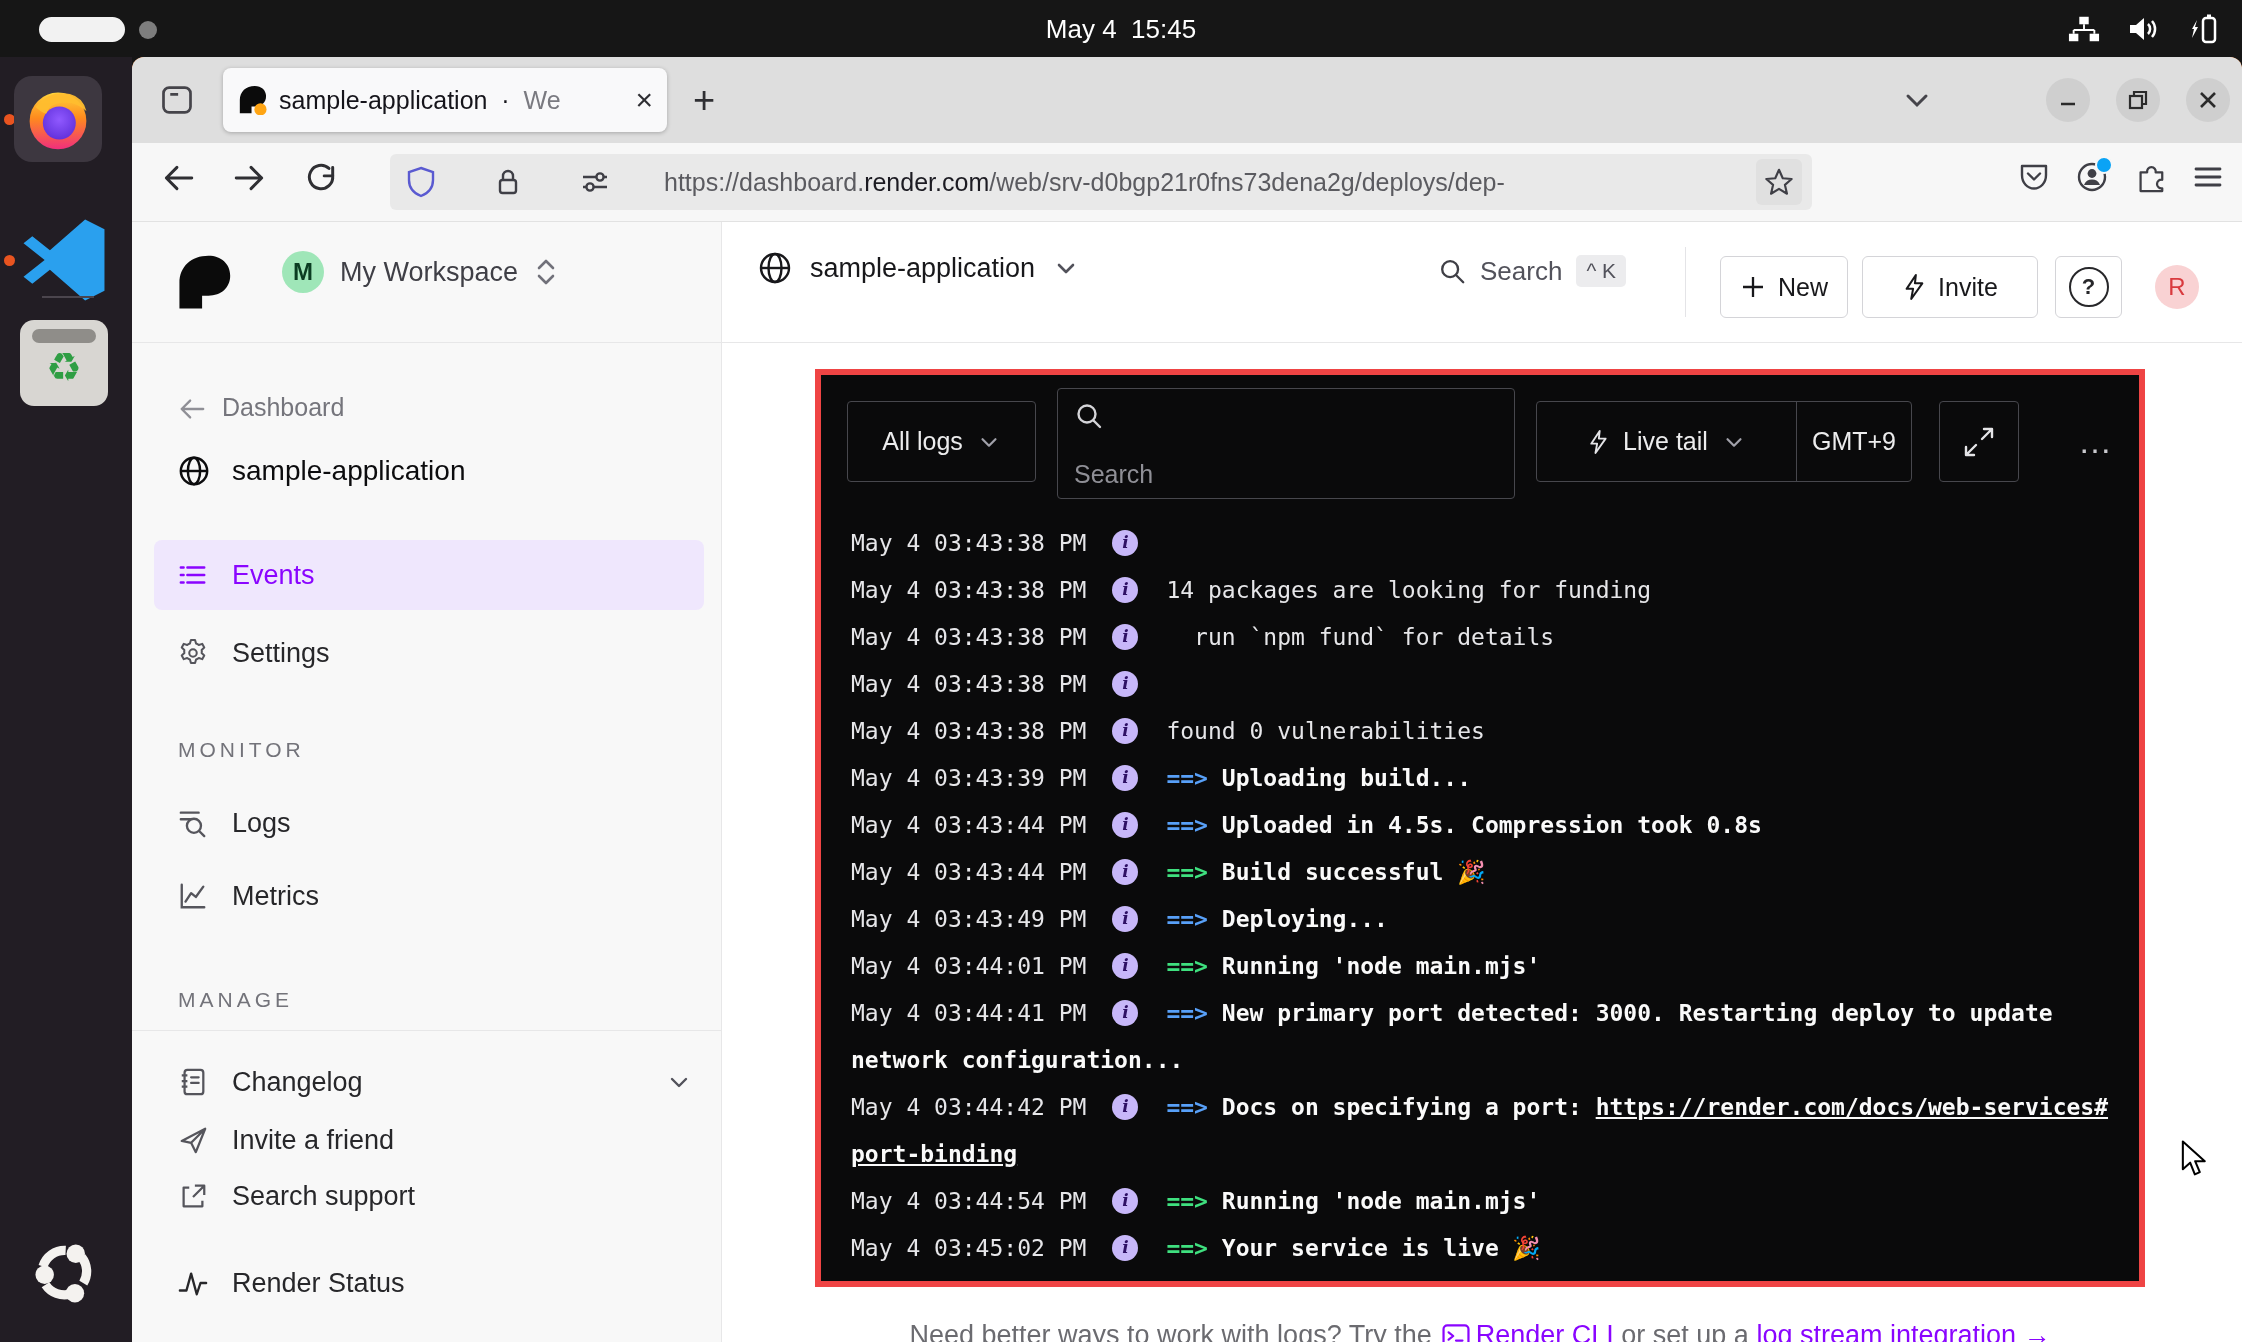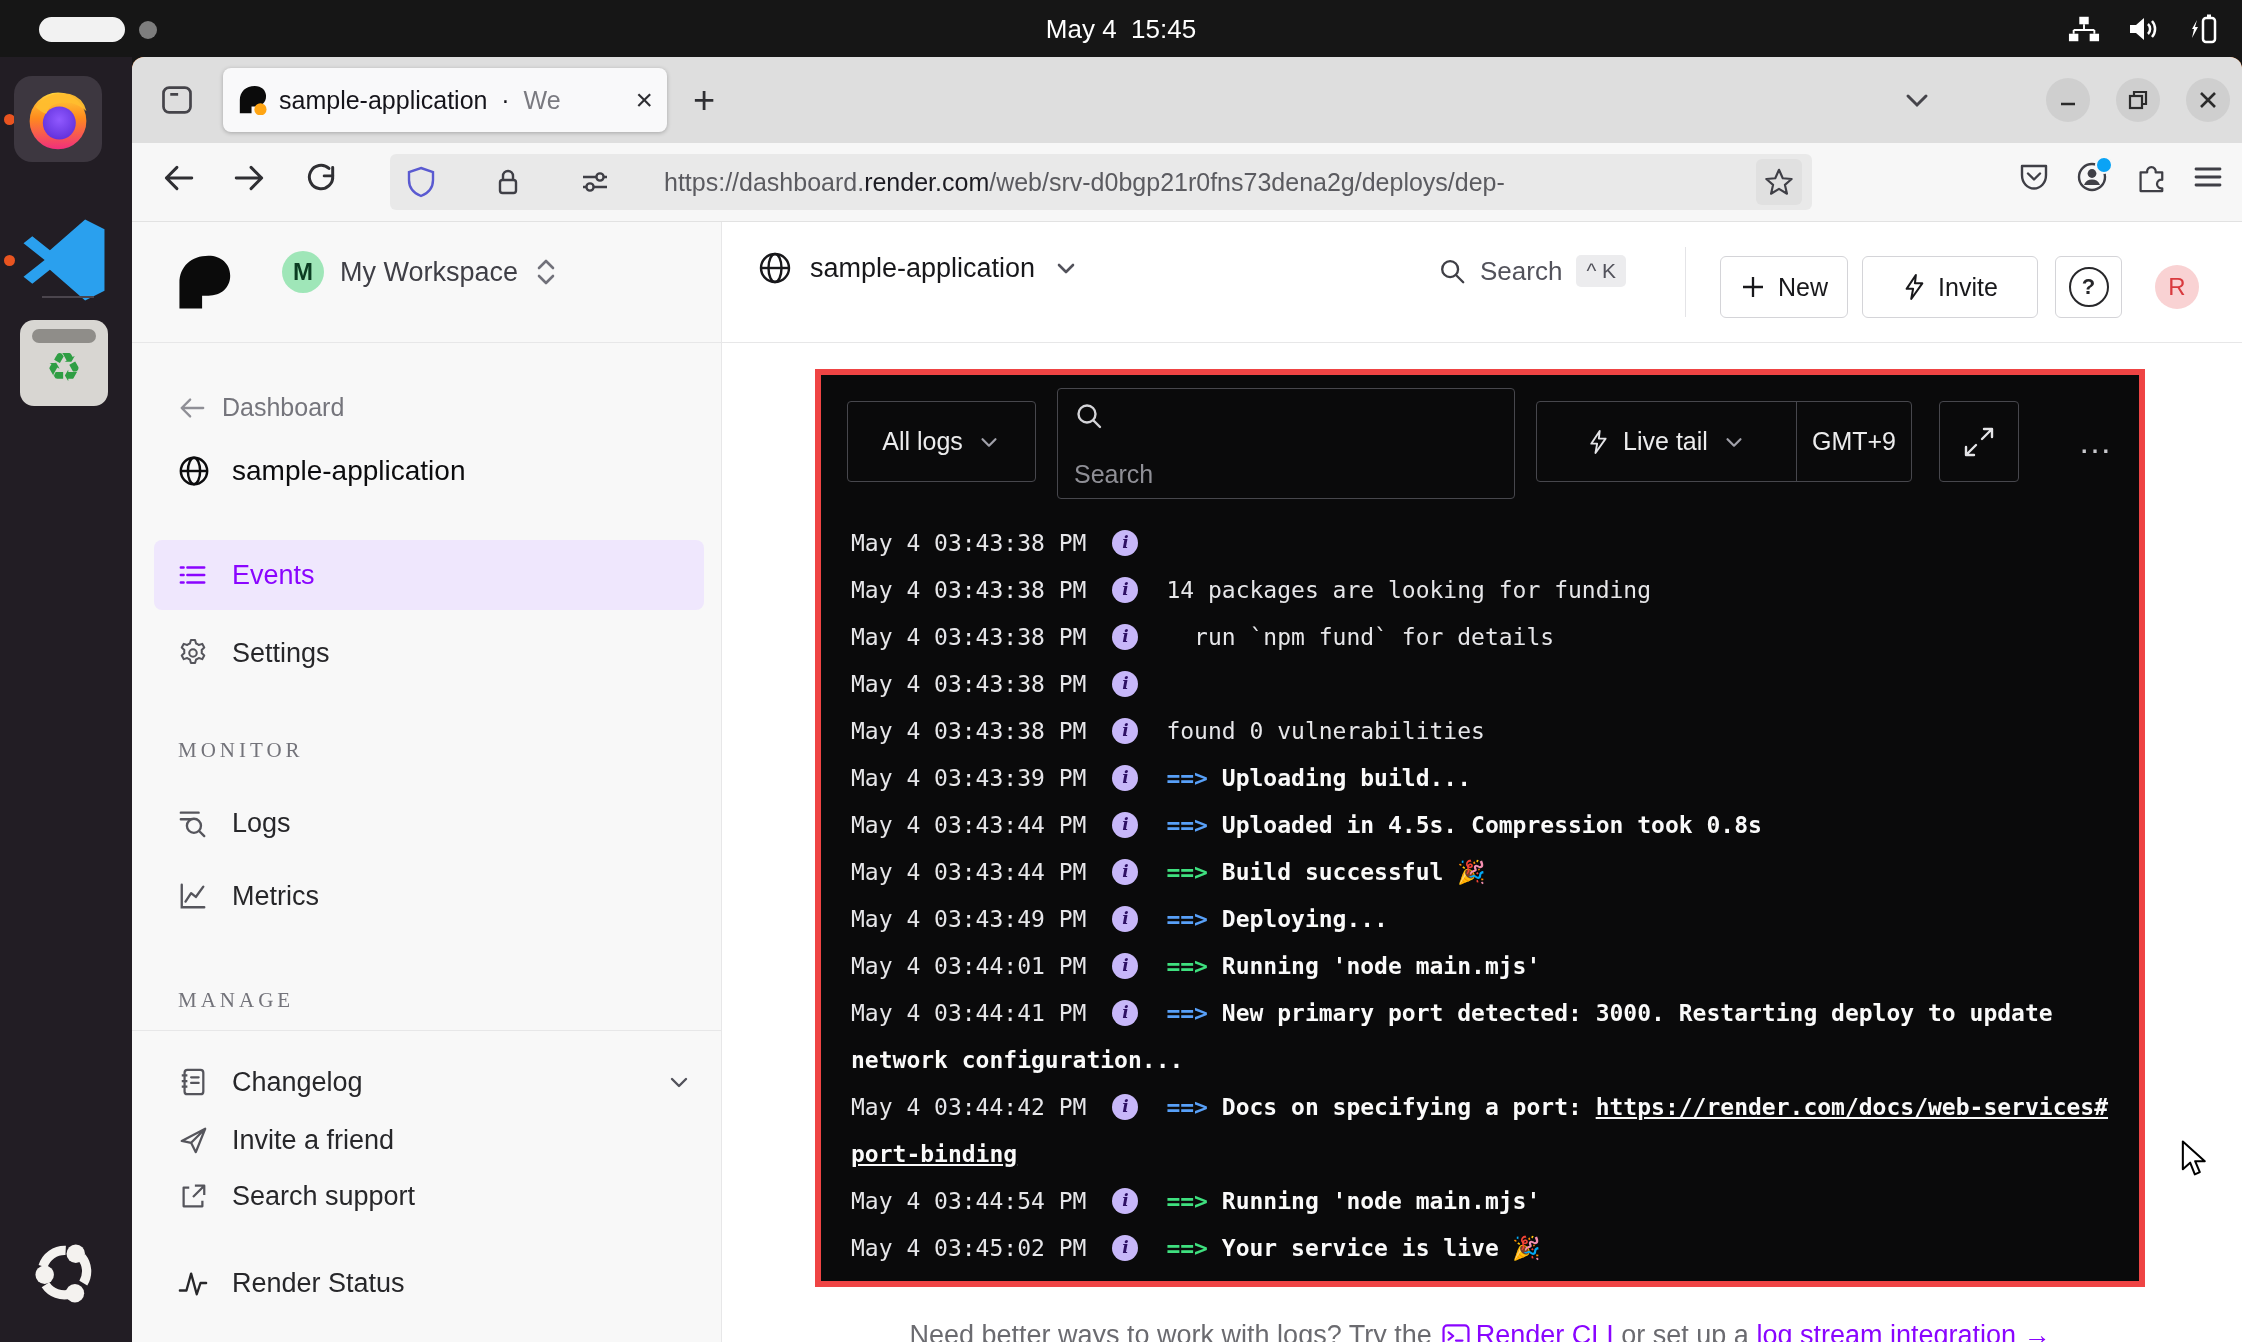--- a/index.html
+++ b/index.html
@@ -77,26 +77,26 @@
   .btn-upgrade{left:1730px;width:176px;}
   .btn-help{left:1923px;width:67px;}
   .qcircle{width:36px;height:36px;border:2.5px solid #27272a;border-radius:50%;display:flex;align-items:center;justify-content:center;
            font-size:22px;font-weight:600;color:#27272a;}
   .nav-avatar{position:absolute;left:2023px;top:43px;width:44px;height:44px;border-radius:50%;background:#f9d2d3;
               color:#d93a3e;font-size:24px;font-weight:500;display:flex;align-items:center;justify-content:center;}
 
   
   .content{position:absolute;left:0;top:286px;width:2110px;height:999px;}
   .sidebar{position:absolute;left:0;top:0;width:590px;height:999px;background:#f8f8f8;border-right:1px solid #e7e7e8;box-sizing:border-box;}
-  .sb-back{position:absolute;left:46px;top:50px;display:flex;align-items:center;gap:16px;font-size:25px;color:#75757c;}
+  .sb-back{position:absolute;left:46px;top:50px;display:flex;align-items:flex-end;gap:16px;font-size:25px;color:#75757c;}
   .sb-service{position:absolute;left:46px;top:112px;display:flex;align-items:center;gap:22px;font-size:28px;color:#0c0c0e;font-weight:500;}
   .sb-item{position:absolute;left:22px;width:550px;height:64px;border-radius:8px;display:flex;align-items:center;
            padding-left:24px;box-sizing:border-box;gap:24px;font-size:27px;color:#27272a;}
   .sb-item.active{background:#efe7fd;color:#8a05ff;height:70px;}
-  .sb-sec{position:absolute;left:46px;font-family:Liberation Serif, serif;font-size:21px;color:#73737a;letter-spacing:4px;}
+  .sb-sec{position:absolute;left:46px;font-family:Liberation Sans, sans-serif;font-size:21px;color:#73737a;letter-spacing:4px;}
   .sb-divider{position:absolute;left:0;top:687px;width:590px;height:1px;background:#e7e7e8;}
   .sb-chevron{position:absolute;left:512px;top:0;height:100%;display:flex;align-items:center;}
 
   .main{position:absolute;left:590px;top:0;width:1520px;height:999px;background:#fff;}
 
   
   .log-panel{position:absolute;left:93px;top:26px;width:1330px;height:918px;background:#0a0a0b;
              border:6px solid #ef4444;box-sizing:border-box;}
   .lp-header{position:absolute;left:0;top:0;width:100%;height:141px;}
   .lp-filter{position:absolute;left:26px;top:26px;width:189px;height:81px;border:1px solid #47474d;border-radius:4px;

